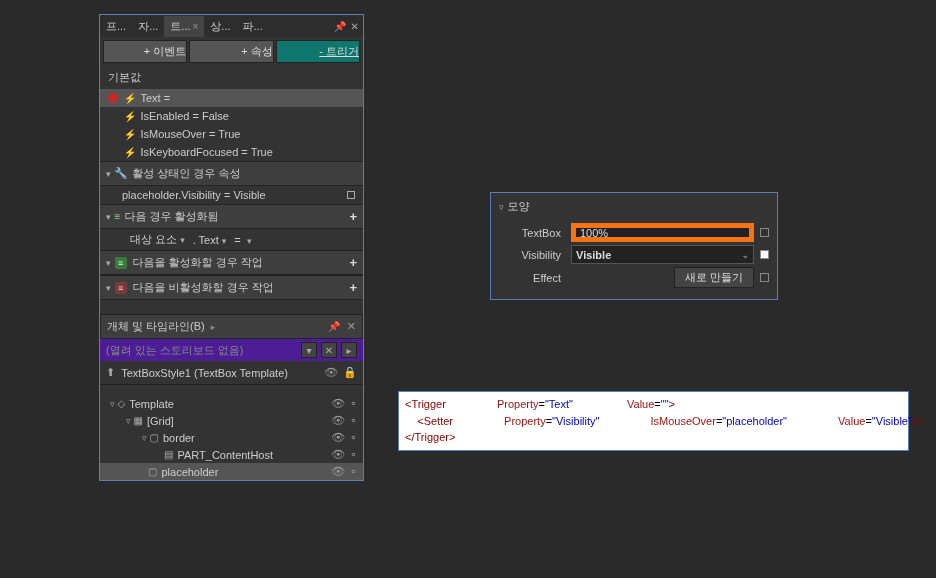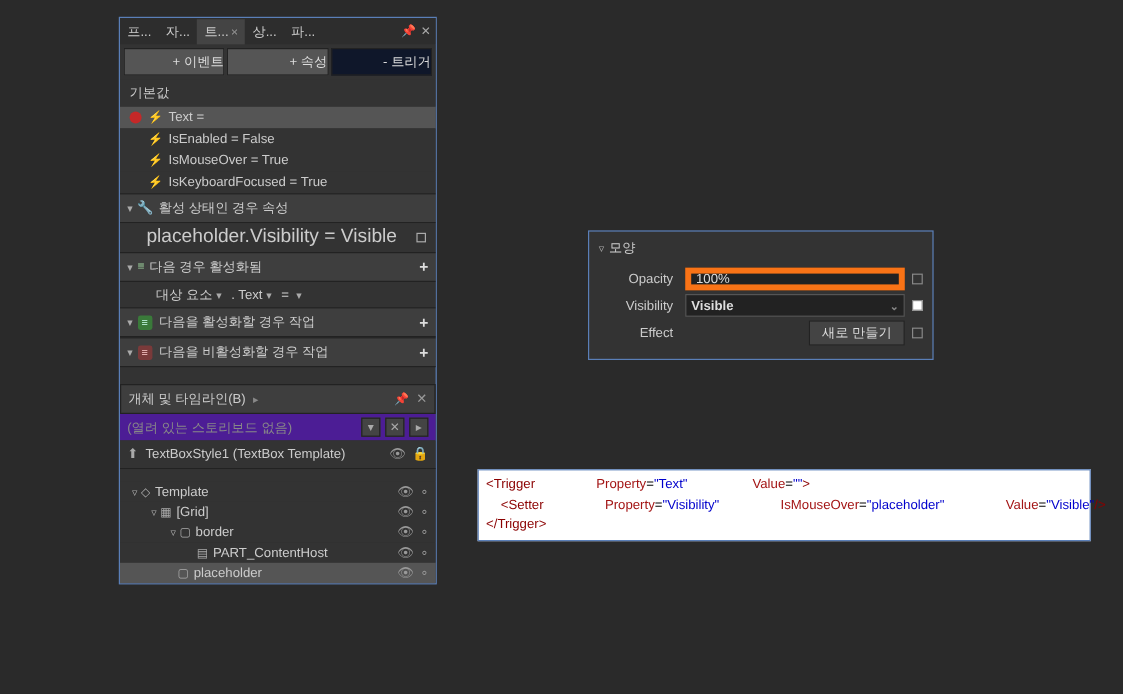--- a/index.html
+++ b/index.html
@@ -8,39 +8,39 @@
 .left-panel { position: absolute; left: 99px; top: 14px; width: 265px; border: 1px solid #5a7fb8; background: #333; }
 .tabs-row { display: flex; height: 22px; background: #2d2d2d; align-items: center; }
 .tab { font-size: 11px; color: #ccc; padding: 3px 6px; cursor: pointer; }
 .tab.active { background: #444; }
 .tab-close { font-size: 10px; color: #999; margin-left: 2px; }
 .tabs-right { margin-left: auto; display: flex; align-items: center; gap: 4px; padding-right: 4px; }
 .pin-icon, .x-icon { color: #aaa; font-size: 10px; }
 
 .btn-row { display: flex; gap: 2px; padding: 3px; background: #333; }
 .btn { flex: 1; background: #555; color: #ddd; border: 1px solid #222; font-size: 11px; padding: 3px 0; text-align: right; cursor: pointer; }
-.btn.active { background: #0f172a; }
+.btn.active { background: #0f766e; text-decoration: underline; }
 
 .section-label { font-size: 11px; color: #ccc; padding: 4px 8px; background: #333; }
 
 .trig-item { display: flex; align-items: center; padding: 3px 8px; font-size: 11px; color: #ccc; background: #333; }
 .trig-item.selected { background: #555; }
 .bullet-red { width: 10px; height: 10px; border-radius: 50%; background: #c52828; margin-right: 6px; }
 .bolt { color: #aaa; margin-right: 4px; font-size: 10px; }
 .indent1 { padding-left: 24px; }
 
 .section-hdr { display: flex; align-items: center; background: #3e3e3e; border-top: 1px solid #222; border-bottom: 1px solid #222; padding: 4px 6px; font-size: 11px; color: #ccc; }
 .section-hdr .exp { margin-right: 4px; color: #aaa; font-size: 9px; }
 .section-hdr .wrench { margin-right: 4px; color: #aaa; font-size: 11px; }
 .section-hdr .plus { margin-left: auto; color: #ddd; font-size: 13px; font-weight: bold; }
 .section-hdr .green-icon { width: 12px; height: 12px; background: #3a7a3a; margin-right: 6px; border-radius: 2px; display:inline-flex; align-items:center; justify-content:center; font-size:9px; color:#cfe; }
 .section-hdr .red-icon { width: 12px; height: 12px; background: #7a3a3a; margin-right: 6px; border-radius: 2px; display:inline-flex; align-items:center; justify-content:center; font-size:9px; color:#fcc; }
 .section-hdr .row-stack { margin-right: 4px; color: #9c9; font-size: 10px; }
 
-.prop-row { display: flex; align-items: center; padding: 3px 8px 3px 22px; font-size: 16px; color: #ccc; background: #333; }
+.prop-row { display: flex; align-items: center; padding: 3px 8px 3px 22px; font-size: 11px; color: #ccc; background: #333; }
 .sq-white { width: 8px; height: 8px; border: 1px solid #aaa; margin-left: auto; }
 .dd-row { display:flex; align-items:center; padding: 3px 8px 3px 30px; font-size: 11px; color:#ccc; background:#333; gap:8px; }
 .dd-sm { font-size: 9px; color: #aaa; }
 
 .gap { height: 14px; background: transparent; }
 
 .obj-hdr { display:flex; align-items:center; background:#3e3e3e; border:1px solid #222; padding:4px 6px; font-size:11px; color:#ccc; }
 .obj-hdr .pin { margin-left:auto; color:#999; font-size:10px; }
 .obj-hdr .x { color:#999; font-size:11px; margin-left:6px; }
 .storyboard-row { display:flex; align-items:center; background:#4c1d95; padding:3px 6px; font-size:11px; color:#888; }
@@ -231,21 +231,21 @@
       </span>
   </div>
 </div>
 
 <div class="props-panel">
   <div class="props-title">
     <span class="exp">▿</span>
     <span>모양</span>
   </div>
   <div class="prow">
-    <span class="plabel">Opacity</span>
+    <span class="plabel">TextBox</span>
     <input class="pinput" value="100%" style="">
     <span class="psq"></span>
   </div>
   <div class="prow">
     <span class="plabel">Visibility</span>
     <div class="pdd">
       <span>Visible</span>
       <span class="chev">⌄</span>
     </div>
     <span class="psq" style="background:#fff"></span>

